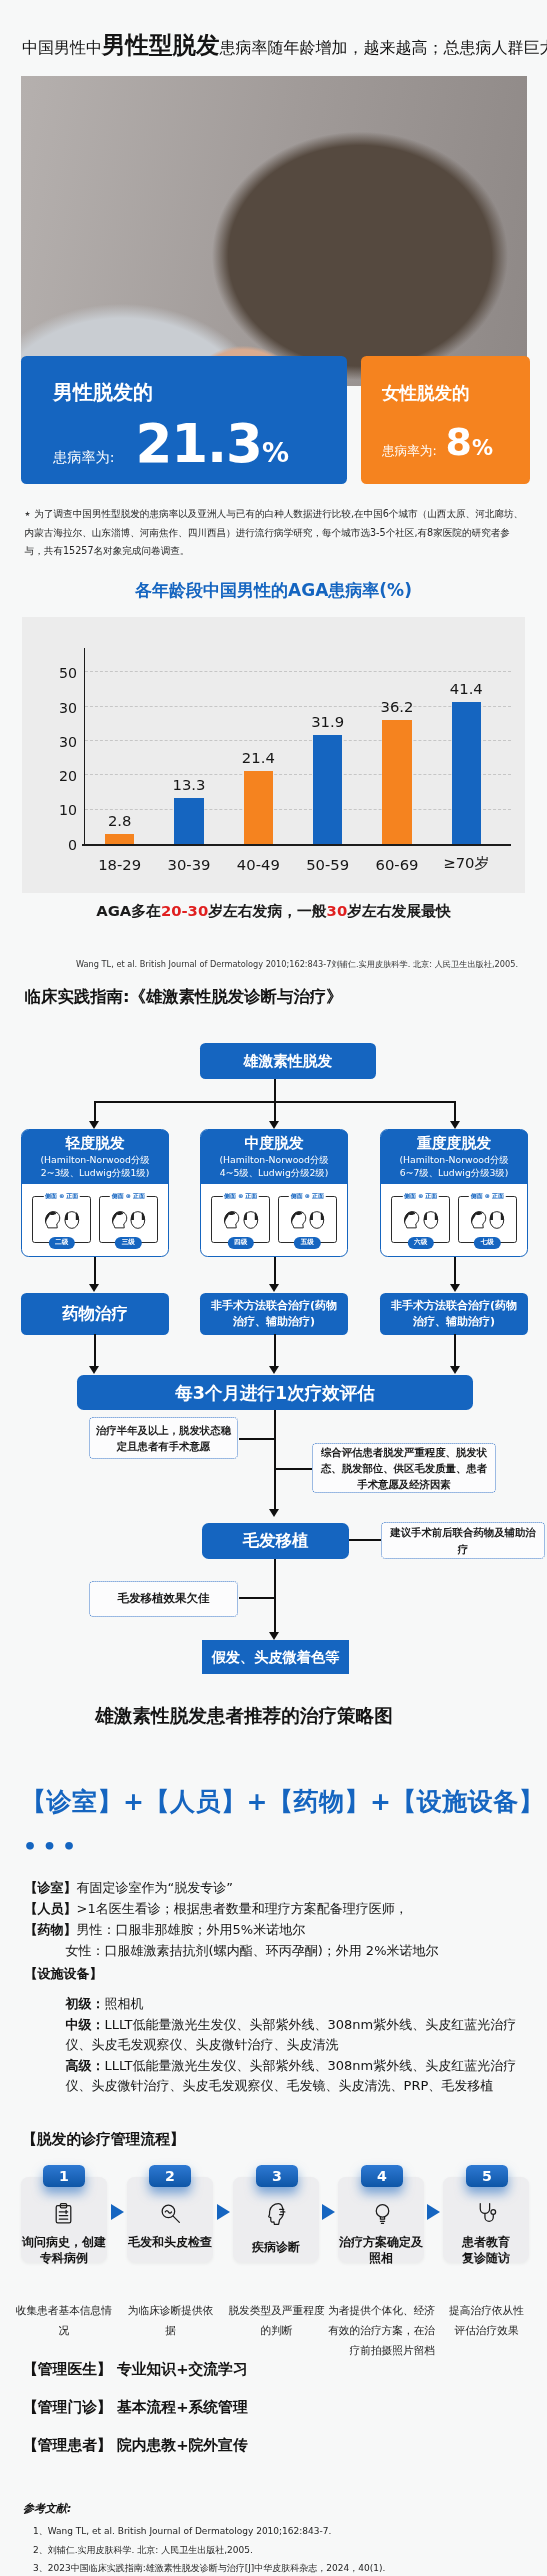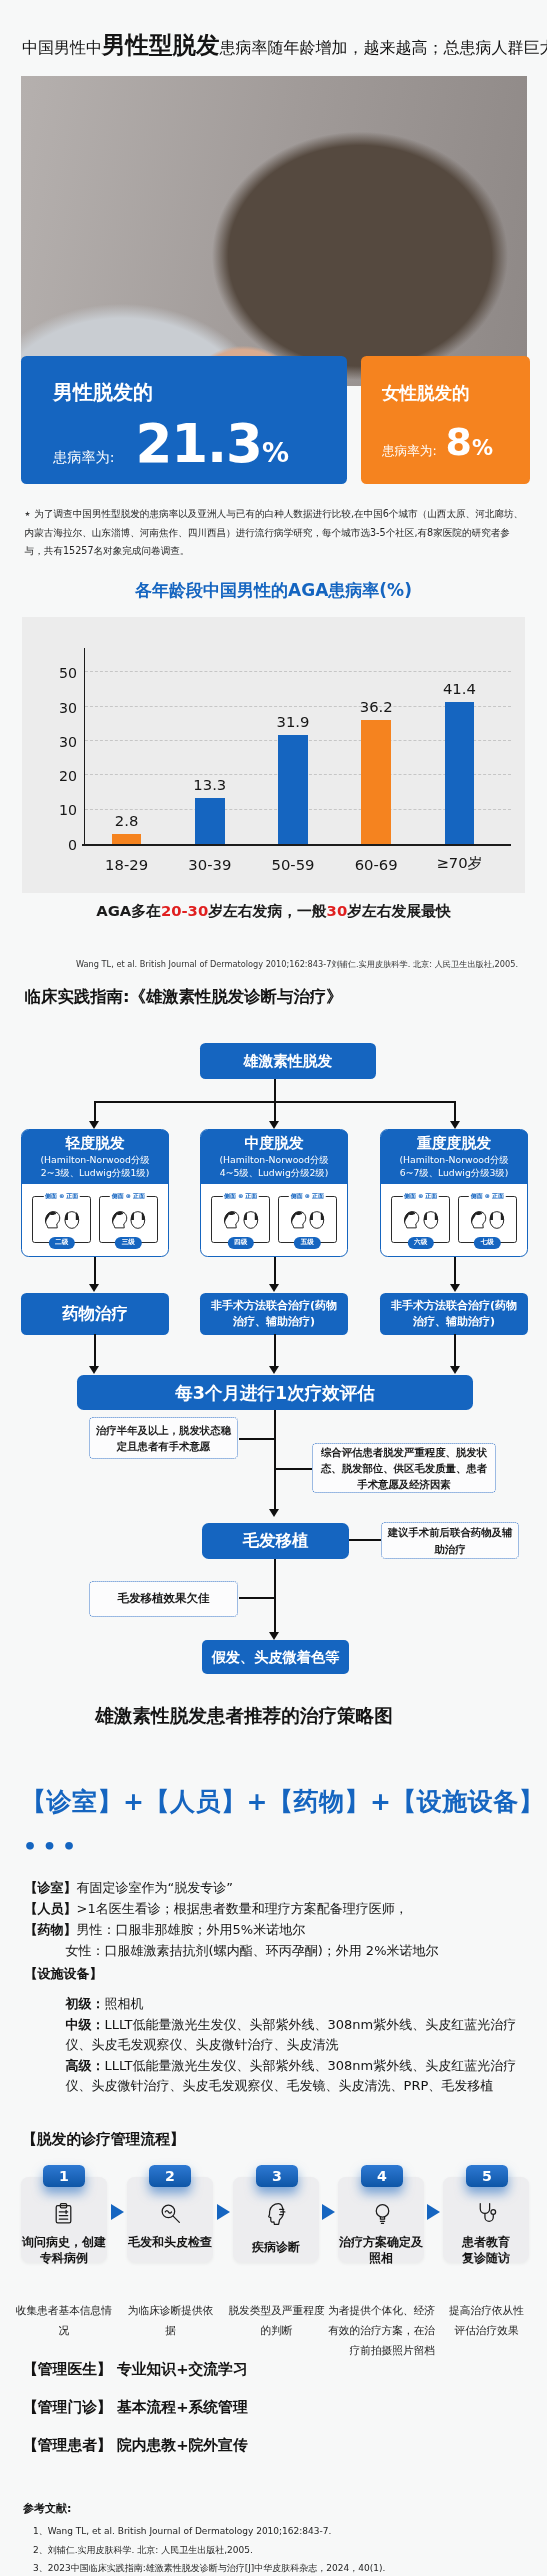--- a/index.html
+++ b/index.html
@@ -145,20 +145,25 @@
           <div class="bar-val">2.8</div>
           <div class="bar" style="height: 9.6px; background: rgb(245, 131, 31);"></div>
           <div class="bar-cat">18-29</div>
         </div>
         <div class="bar-slot">
           <div class="bar-val">13.3</div>
           <div class="bar" style="height: 46px; background: rgb(21, 101, 192);"></div>
           <div class="bar-cat">30-39</div>
         </div>
         <div class="bar-slot">
+          <div class="bar-val">21.4</div>
+          <div class="bar" style="height: 73px; background: rgb(245, 131, 31);"></div>
+          <div class="bar-cat">40-49</div>
+        </div>
+        <div class="bar-slot">
           <div class="bar-val">31.9</div>
           <div class="bar" style="height: 109px; background: rgb(21, 101, 192);"></div>
           <div class="bar-cat">50-59</div>
         </div>
         <div class="bar-slot">
           <div class="bar-val">36.2</div>
           <div class="bar" style="height: 124px; background: rgb(245, 131, 31);"></div>
           <div class="bar-cat">60-69</div>
         </div>
         <div class="bar-slot">
@@ -315,29 +320,29 @@
 <div class="ah" style="left:269px;top:1509px;"></div>
 
 <div class="dashed" style="left:89px;top:1417px;width:149px;height:42px;">治疗半年及以上，脱发状态稳定且患者有手术意愿</div>
 <div class="hline" style="left:239px;top:1438px;width:36px;"></div>
 
 <div class="dashed" style="left:312px;top:1443px;width:184px;height:50px;">综合评估患者脱发严重程度、脱发状态、脱发部位、供区毛发质量、患者手术意愿及经济因素</div>
 <div class="hline" style="left:274px;top:1468px;width:38px;"></div>
 
 <div class="abs fbox" style="left:202px;top:1523px;width:147px;height:36px;font-size:16.4px;border-radius:6.6px;">毛发移植</div>
 
-<div class="dashed" style="left:381px;top:1522px;width:138px;height:37px;">建议手术前后联合药物及辅助治疗</div>
+<div class="dashed" style="left:381px;top:1522px;width:164px;height:37px;">建议手术前后联合药物及辅助治疗</div>
 <div class="hline" style="left:349px;top:1539px;width:32px;"></div>
 
 <div class="vline" style="left:274px;top:1559px;height:73px;"></div>
 <div class="dashed" style="left:89px;top:1581px;width:149px;height:36px;font-size:11.5px;">毛发移植效果欠佳</div>
 <div class="hline" style="left:239px;top:1597px;width:36px;"></div>
 <div class="ah" style="left:269px;top:1632px;"></div>
 
-<div class="abs fbox" style="left:202px;top:1640px;width:147px;height:34px;font-size:14.2px;border-radius:5px;">假发、头皮微着色等</div>
+<div class="abs fbox" style="left:202px;top:1640px;width:147px;height:34px;font-size:14.2px;border-radius:0;">假发、头皮微着色等</div>
 
 <div class="abs ctr" style="left:16px;top:1703px;width:456px;font-size:18.6px;font-weight:800;">雄激素性脱发患者推荐的治疗策略图</div>
 
 <div class="abs headline" style="left:21px;top:1785px;">【诊室】+【人员】+【药物】+【设施设备】</div>
 <div class="abs dots" style="left:23px;top:1834px;">•••</div>
 
 <div class="cl-row" style="top:1878px;">
   <span class="cl-label">【诊室】</span><span class="cl-text">有固定诊室作为“脱发专诊”</span>
 </div>
 <div class="cl-row" style="top:1899px;">
@@ -443,17 +448,17 @@
 </div>
 <div class="mg-row" style="top:2398px;">
   <span>【管理门诊】</span>
   <span>基本流程+系统管理</span>
 </div>
 <div class="mg-row" style="top:2436px;">
   <span>【管理患者】</span>
   <span>院内患教+院外宣传</span>
 </div>
 
-<div class="abs refs-h" style="left:23px;top:2501px;">参考文献:</div>
+<div class="abs refs-h" style="left:23px;top:2501px;font-style:italic;">参考文献:</div>
 <div class="ref-item" style="top:2525px;">1、Wang TL, et al. British Journal of Dermatology 2010;162:843-7.</div>
 <div class="ref-item" style="top:2544px;">2、刘辅仁.实用皮肤科学. 北京: 人民卫生出版社,2005.</div>
 <div class="ref-item" style="top:2562px;">3、2023中国临床实践指南:雄激素性脱发诊断与治疗[J]中华皮肤科杂志，2024，40(1).</div>
 
 
 </body></html>

